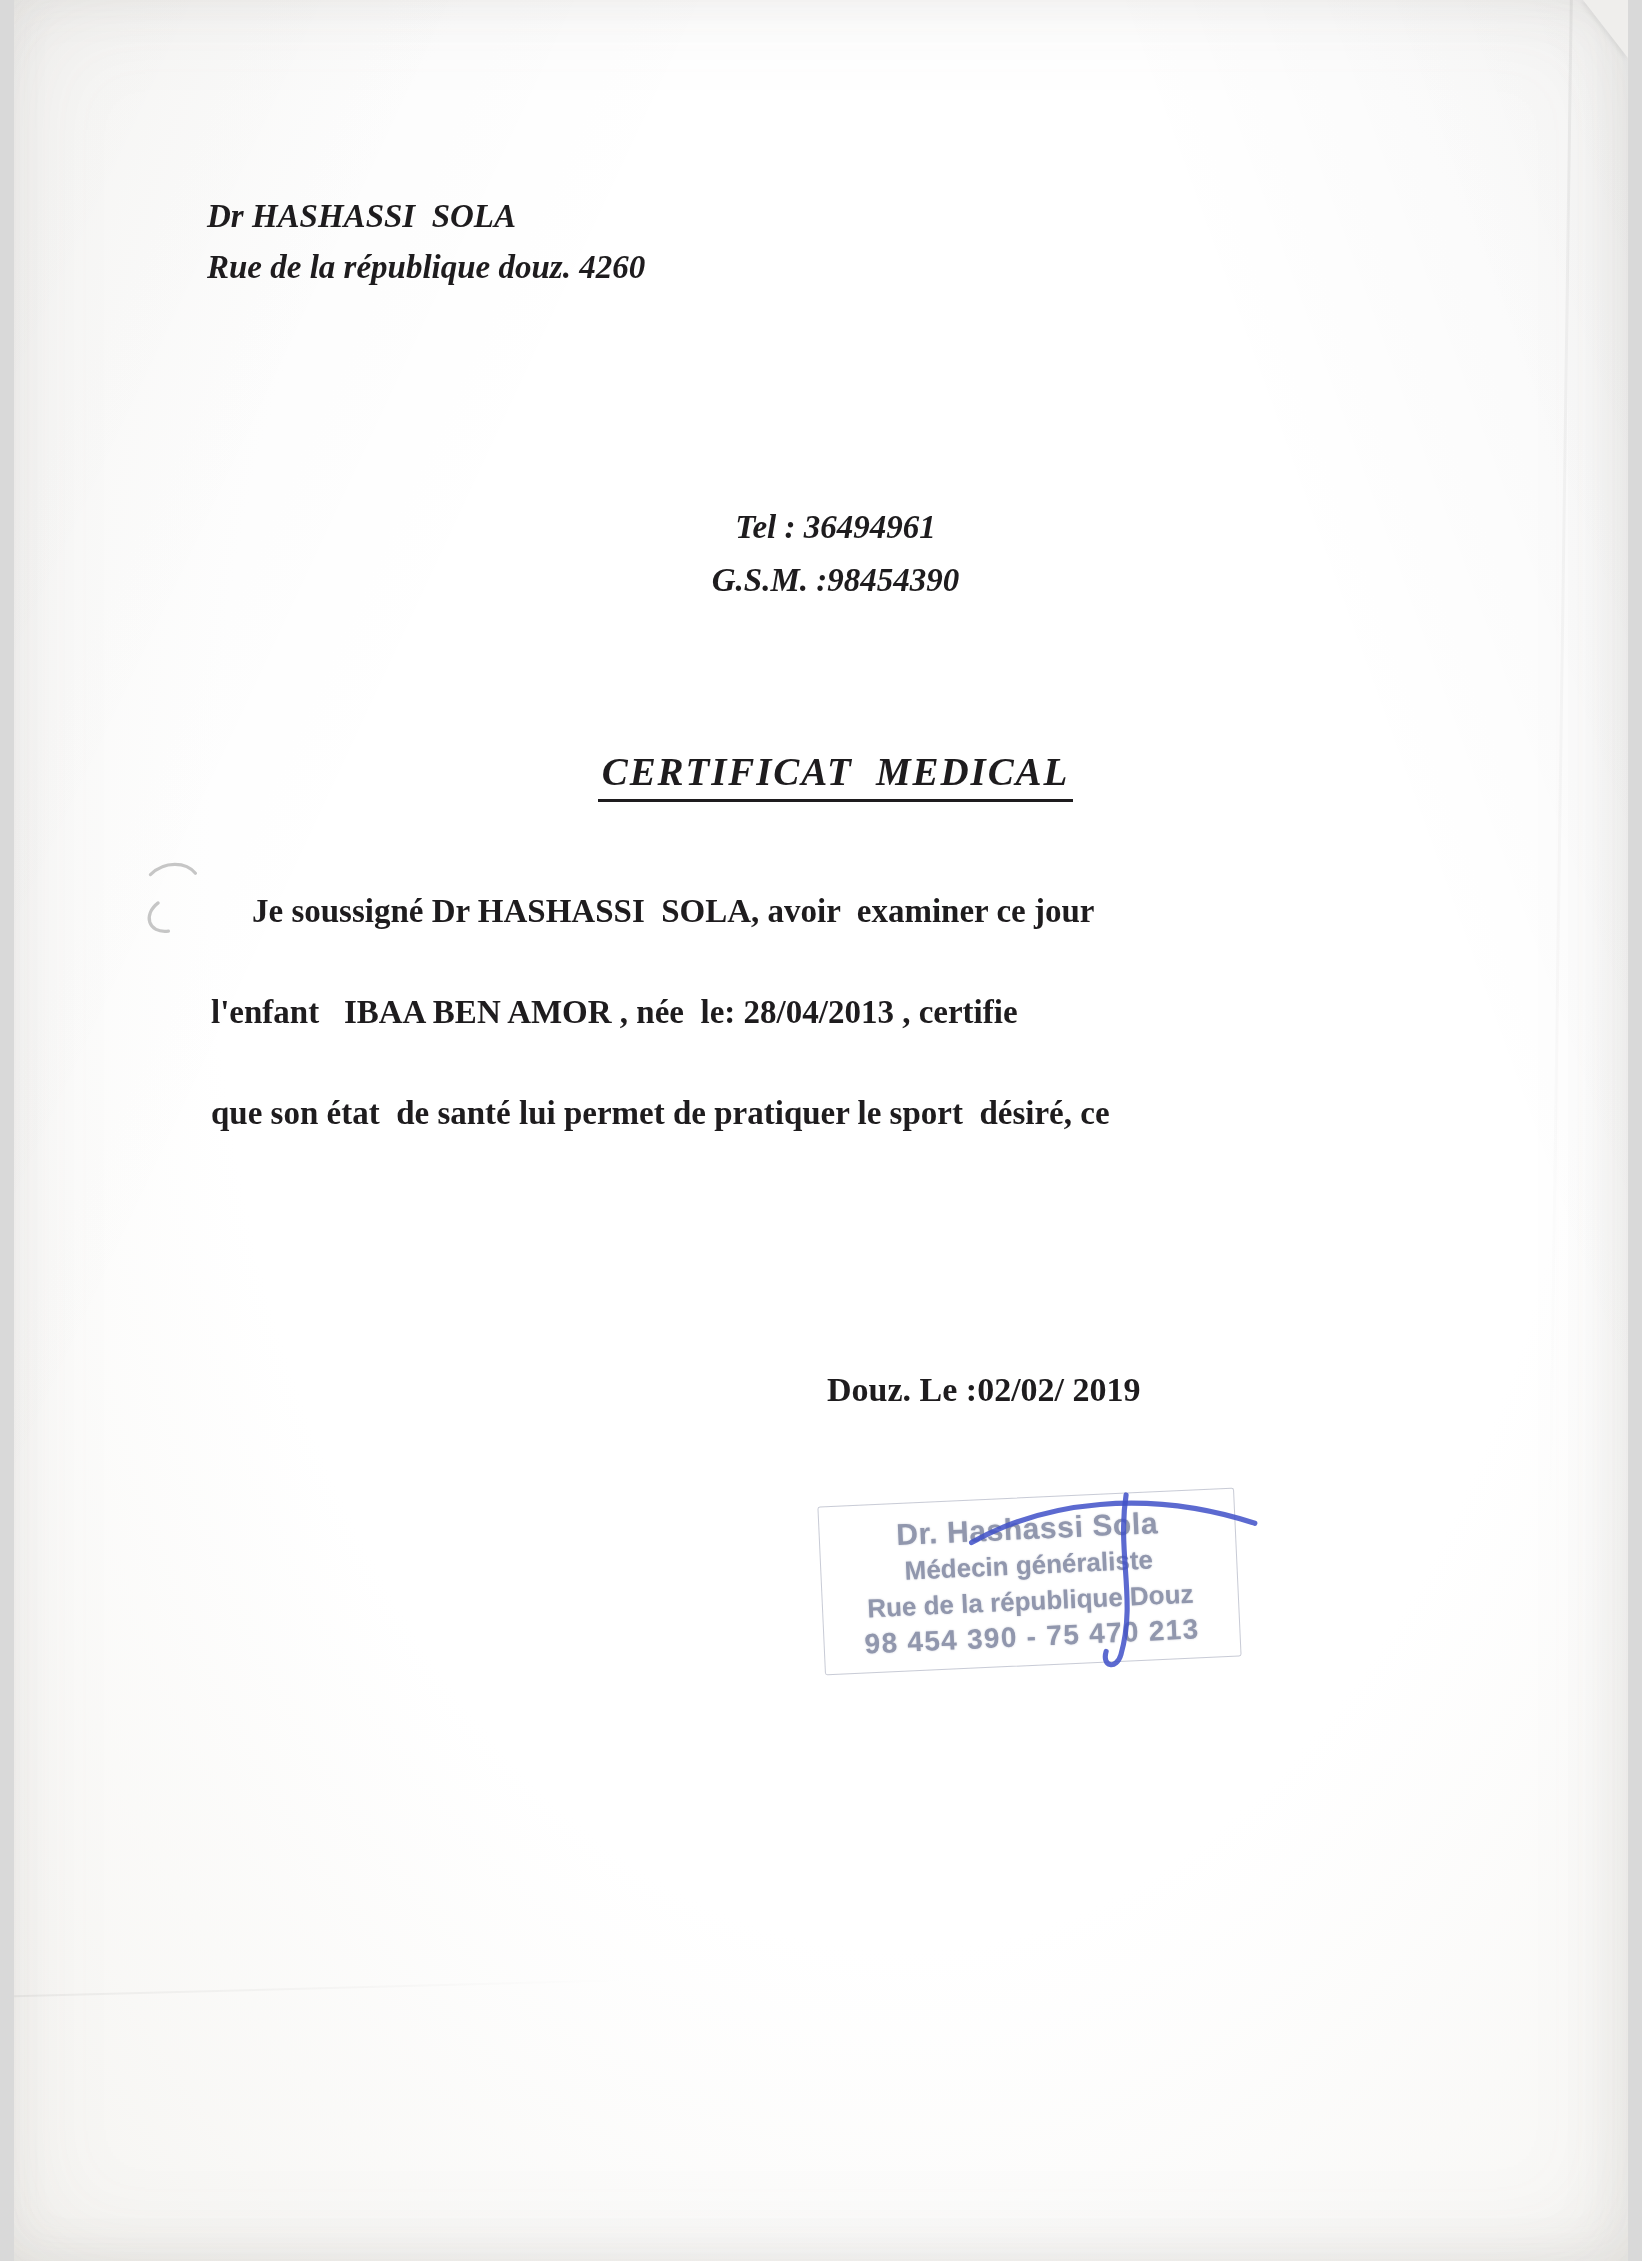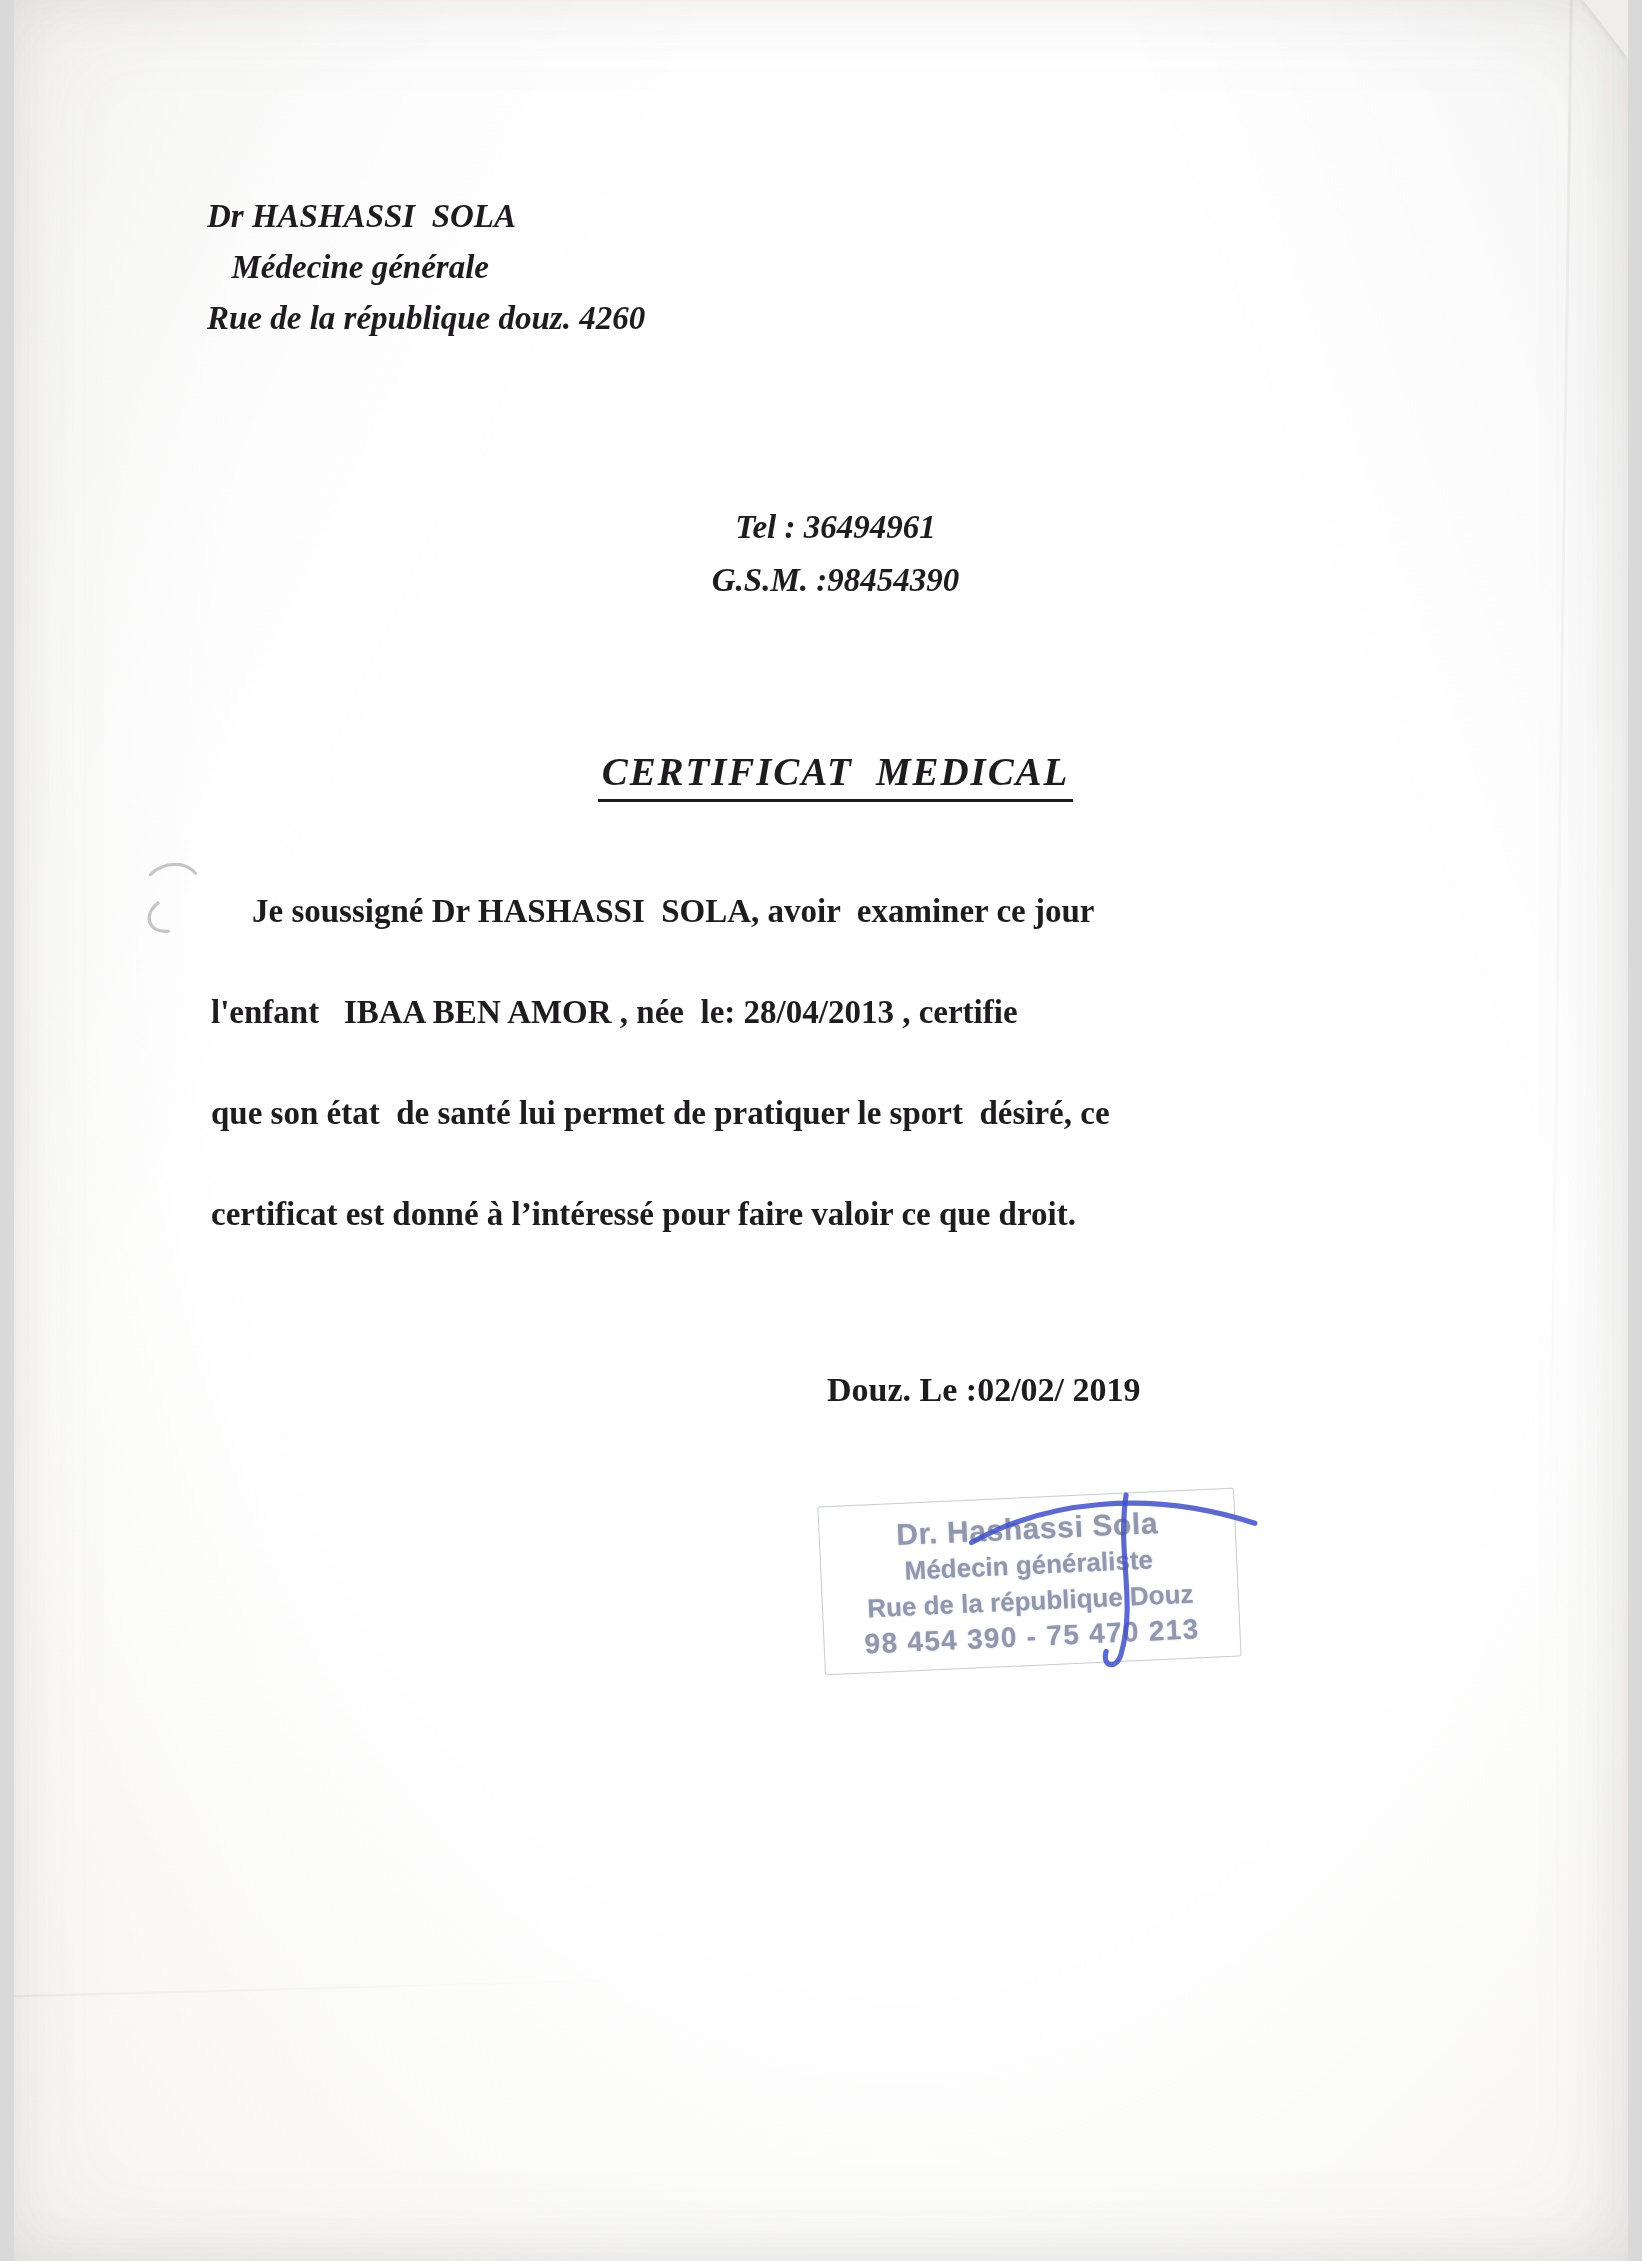--- a/index.html
+++ b/index.html
@@ -116,38 +116,36 @@
     filter:drop-shadow(-1.9px 1.9px 2.6px rgba(0,0,0,0.07));
   }
 </style>
 </head>
 <body>
 
 <div class="page">
 
   <div class="header">
     <div data-bind="doc.header.line1">Dr HASHASSI  SOLA</div>
-    <div class="indent1" data-bind="doc.header.line2">Médecine générale</div>
     <div data-bind="doc.header.line3">Rue de la république douz. 4260</div>
   </div>
 
   <div class="contact">
     <div data-bind="doc.contact.tel">Tel : 36494961</div>
     <div data-bind="doc.contact.gsm">G.S.M. :98454390</div>
   </div>
 
   <div class="title-wrap">
     <span data-bind="doc.title">CERTIFICAT  MEDICAL</span>
   </div>
 
   <div class="body-block">
     <p class="first" data-bind="doc.body.0">Je soussigné Dr HASHASSI  SOLA, avoir  examiner ce jour</p>
     <p data-bind="doc.body.1">l'enfant   IBAA BEN AMOR , née  le: 28/04/2013 , certifie</p>
     <p data-bind="doc.body.2">que son état  de santé lui permet de pratiquer le sport  désiré, ce</p>
-    <p data-bind="doc.body.3">certificat est donné à l’intéressé pour faire valoir ce que droit.</p>
   </div>
 
   <div class="date-line" data-bind="doc.date_line">Douz. Le :02/02/ 2019</div>
 
   <div class="stamp">
     <div class="s1" data-bind="doc.stamp.line1">Dr. Hashassi Sola</div>
     <div class="s2" data-bind="doc.stamp.line2">Médecin généraliste</div>
     <div class="s3" data-bind="doc.stamp.line3">Rue de la république Douz</div>
     <div class="s4" data-bind="doc.stamp.line4">98 454 390 - 75 470 213</div>
   </div>

